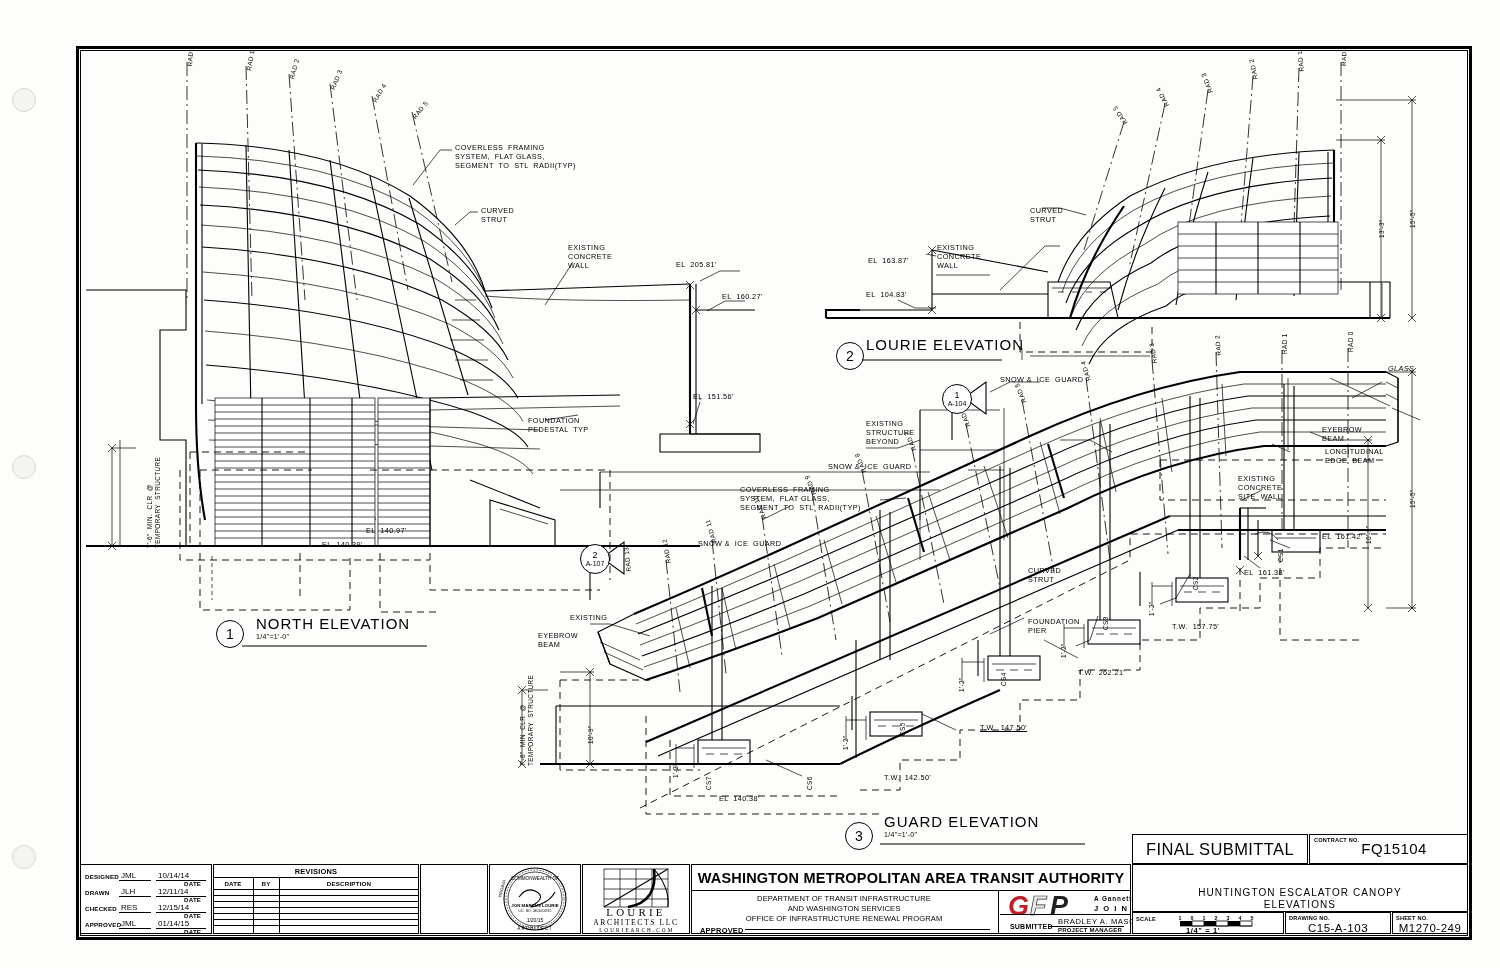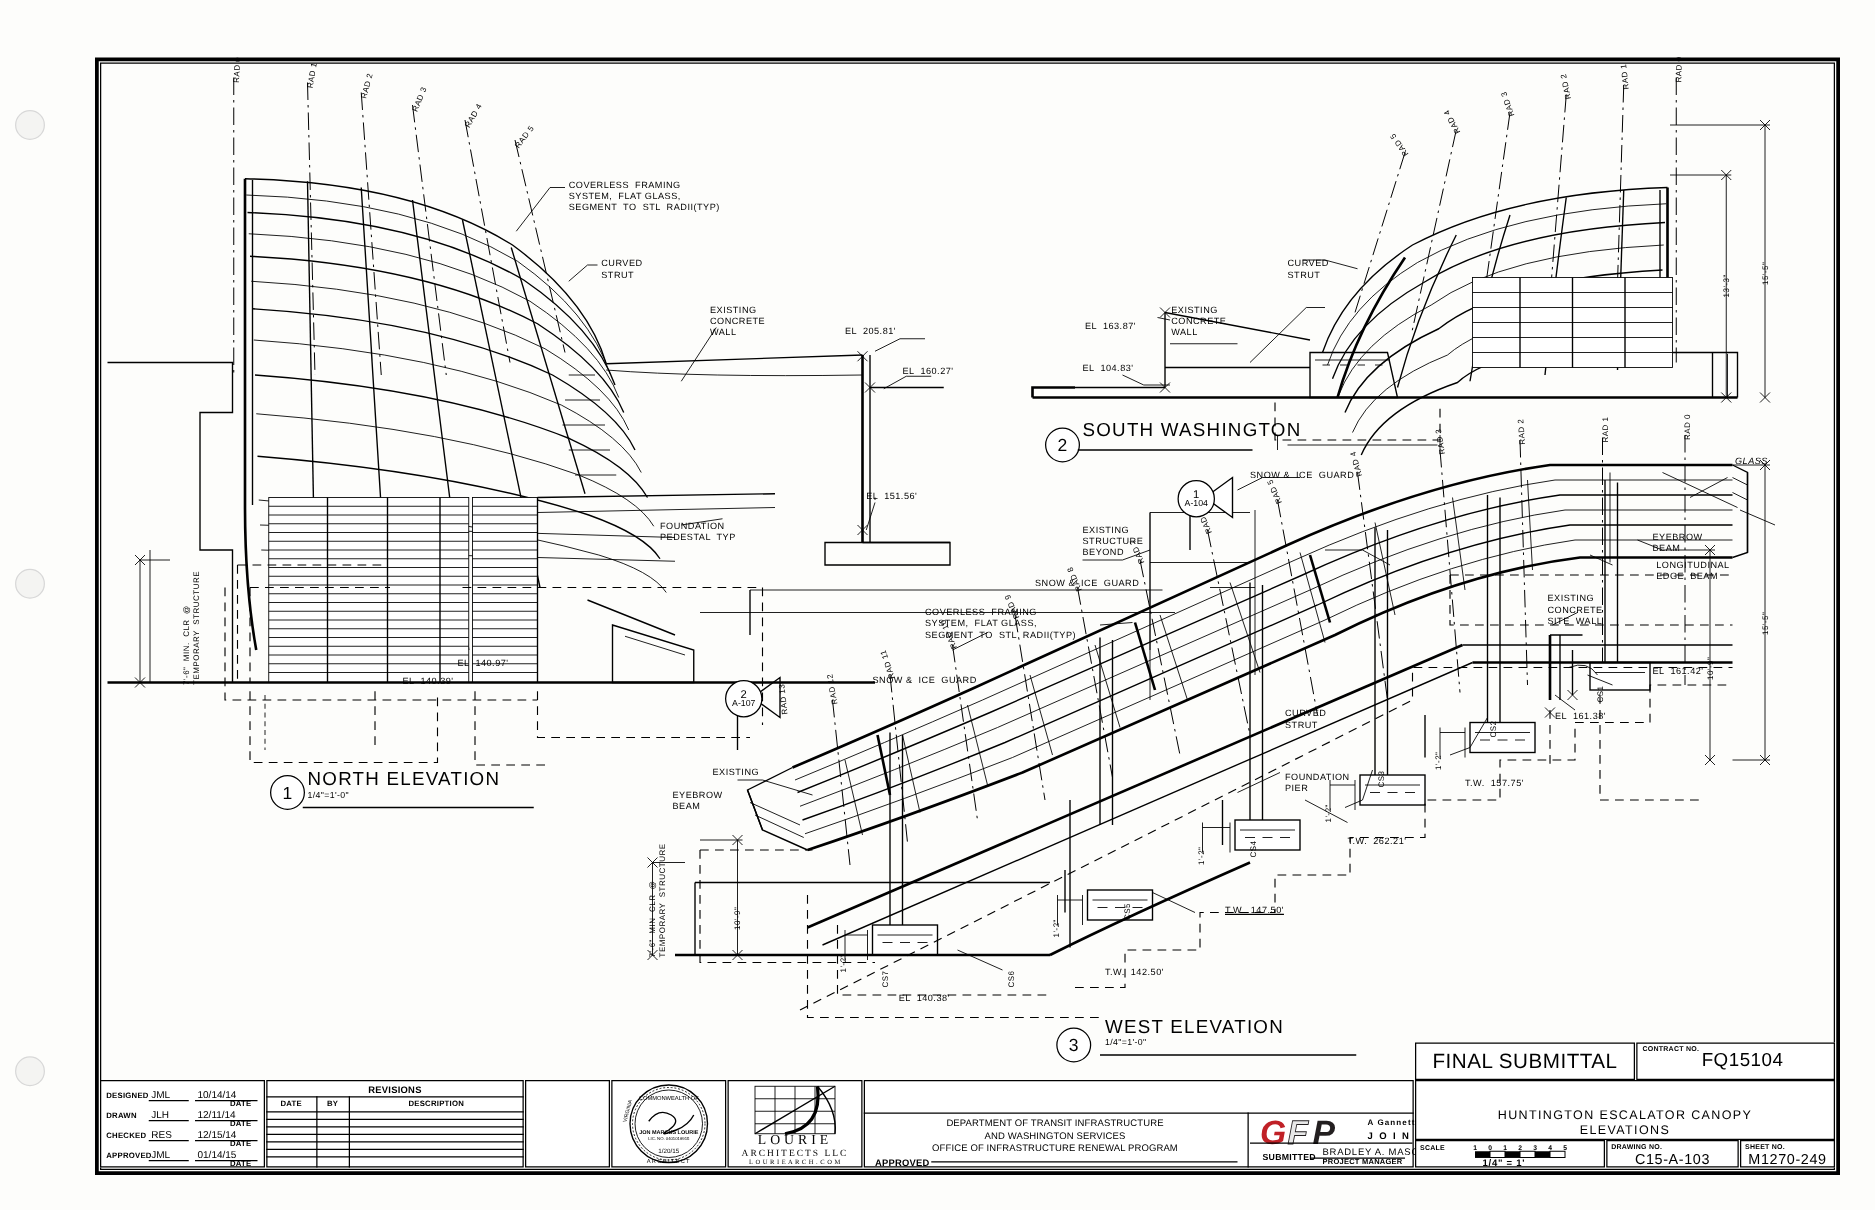--- a/index.html
+++ b/index.html
@@ -524,21 +524,21 @@
 
   <div class="txt sm" style="left:676px;top:260px;">EL  205.81'</div>
   <div class="txt sm" style="left:722px;top:292px;">EL  160.27'</div>
   <div class="txt sm" style="left:693px;top:392px;">EL  151.56'</div>
   <div class="txt sm" style="left:366px;top:526px;">EL  140.97'</div>
   <div class="txt sm" style="left:322px;top:540px;">EL  140.39'</div>
 
   <div class="txt xs rot" style="left:146px;top:548px;transform:rotate(-90deg);text-align:left;">7'-6"  MIN.  CLR  @
 TEMPORARY  STRUCTURE</div>
 
-  <div class="viewtitle" style="left:246px;top:615px;">
+  <div class="viewtitle" style="left:256px;top:615px;">
     <div class="name">NORTH ELEVATION</div>
     <div class="scale">1/4"=1'-0"</div>
   </div>
   <div class="bubble" style="left:216px;top:620px;">
       <span>1</span>
     </div>
   <svg width="200" height="20" style="left:242px;top:634px;">
       <path class="ln med" d="M0 12 L185 12"></path>
     </svg>
 
@@ -554,21 +554,21 @@
   <div class="txt sm" style="left:937px;top:243px;">EXISTING
 CONCRETE
 WALL</div>
   <div class="txt sm" style="left:868px;top:256px;">EL  163.87'</div>
   <div class="txt sm" style="left:866px;top:290px;">EL  104.83'</div>
 
   <div class="txt xs rot" style="left:1378px;top:238px;transform:rotate(-90deg);">13'-3"</div>
   <div class="txt xs rot" style="left:1409px;top:228px;transform:rotate(-90deg);">15'-5"</div>
 
   <div class="viewtitle" style="left:866px;top:336px;">
-    <div class="name">SOUTH WASHINGTON</div>
+    <div class="name">LOURIE ELEVATION</div>
   </div>
   <div class="bubble" style="left:836px;top:342px;">
       <span>2</span>
     </div>
   <svg width="200" height="20" style="left:862px;top:348px;">
       <path class="ln med" d="M0 12 L140 12"></path>
     </svg>
 
   <div class="txt xs rot" style="left:1347px;top:352px;transform:rotate(-90deg);">RAD 0</div>
   <div class="txt xs rot" style="left:1281px;top:354px;transform:rotate(-90deg);">RAD 1</div>
@@ -642,21 +642,21 @@
   <div class="bubble" style="left:942px;top:384px;width:28px;height:28px;flex-direction:column;">
     <span style="font-size:9px;line-height:9px;">1</span>
     <span style="font-size:7px;line-height:8px;">A-104</span>
   </div>
   <div class="bubble" style="left:580px;top:544px;width:28px;height:28px;flex-direction:column;">
     <span style="font-size:9px;line-height:9px;">2</span>
     <span style="font-size:7px;line-height:8px;">A-107</span>
   </div>
 
   <div class="viewtitle" style="left:884px;top:813px;">
-    <div class="name">WEST ELEVATION</div>
+    <div class="name">GUARD ELEVATION</div>
     <div class="scale">1/4"=1'-0"</div>
   </div>
   <div class="bubble" style="left:845px;top:822px;">
       <span>3</span>
     </div>
   <svg width="220" height="20" style="left:880px;top:832px;">
       <path class="ln med" d="M0 12 L205 12"></path>
     </svg>
 
   <div id="titleblock">
@@ -734,20 +734,21 @@
       <path class="ln thin" d="M38 3 V41 M54 3 V41 M70 3 V41"></path>
       <path class="ln med" d="M22 41 L86 3"></path>
       <path d="M46 41 Q76 36 72 3" class="ln" stroke-width="2.6" fill="none"></path>
       <path class="ln med" d="M72 3 Q88 22 86 41"></path>
     </svg>
     <div class="tctr" style="left:502px;top:44px;width:108px;font-size:11px;letter-spacing:3.2px;font-family:'Liberation Serif', serif;">LOURIE</div>
     <div class="tctr" style="left:502px;top:56px;width:108px;font-size:7.6px;letter-spacing:1.6px;font-family:'Liberation Serif', serif;">ARCHITECTS LLC</div>
     <div class="tctr" style="left:502px;top:65px;width:108px;font-size:5.2px;letter-spacing:0.4px;font-family:'Liberation Serif', serif;">L O U R I E A R C H . C O M</div>
 
     <div class="tbbox" style="left:611px;top:2px;width:440px;height:70px;"></div>
+    <div class="tctr" id="wmata-name" style="left:611px;top:8px;width:440px;">WASHINGTON METROPOLITAN AREA TRANSIT AUTHORITY</div>
     <div class="tbline" style="left:611px;top:28px;width:440px;height:1.4px;"></div>
     <div class="tbline" style="left:918px;top:28px;width:1.4px;height:44px;"></div>
     <div class="tctr" id="dept1" style="left:611px;top:32px;width:306px;">DEPARTMENT OF TRANSIT INFRASTRUCTURE</div>
     <div class="tctr" id="dept2" style="left:611px;top:42px;width:306px;">AND WASHINGTON SERVICES</div>
     <div class="tctr" id="dept3" style="left:611px;top:52px;width:306px;">OFFICE OF INFRASTRUCTURE RENEWAL PROGRAM</div>
     <div class="tlabel" style="left:620px;top:64px;font-size:7.5px;">APPROVED</div>
     <div class="tbline" style="left:665px;top:67px;width:245px;height:1.2px;"></div>
 
     <svg width="84" height="24" style="left:926px;top:32px;">
       <rect x="0" y="0" width="84" height="24" fill="#ffffff"></rect>

